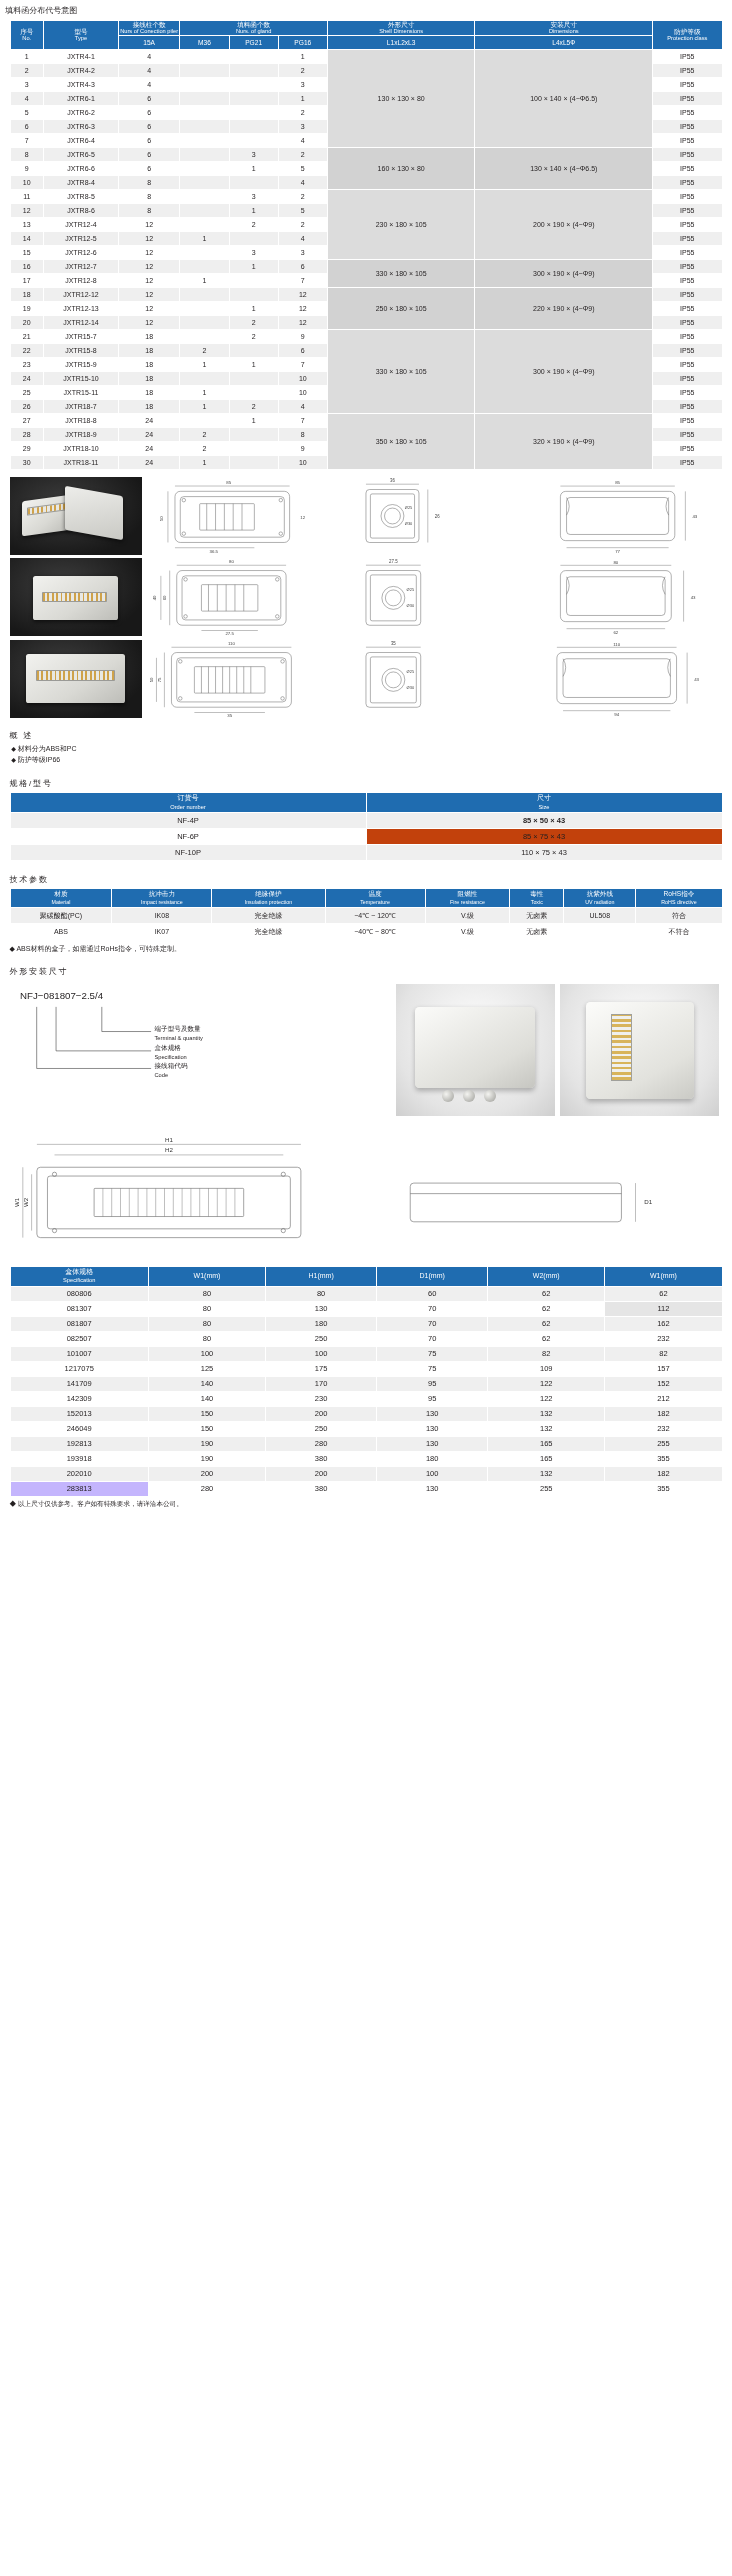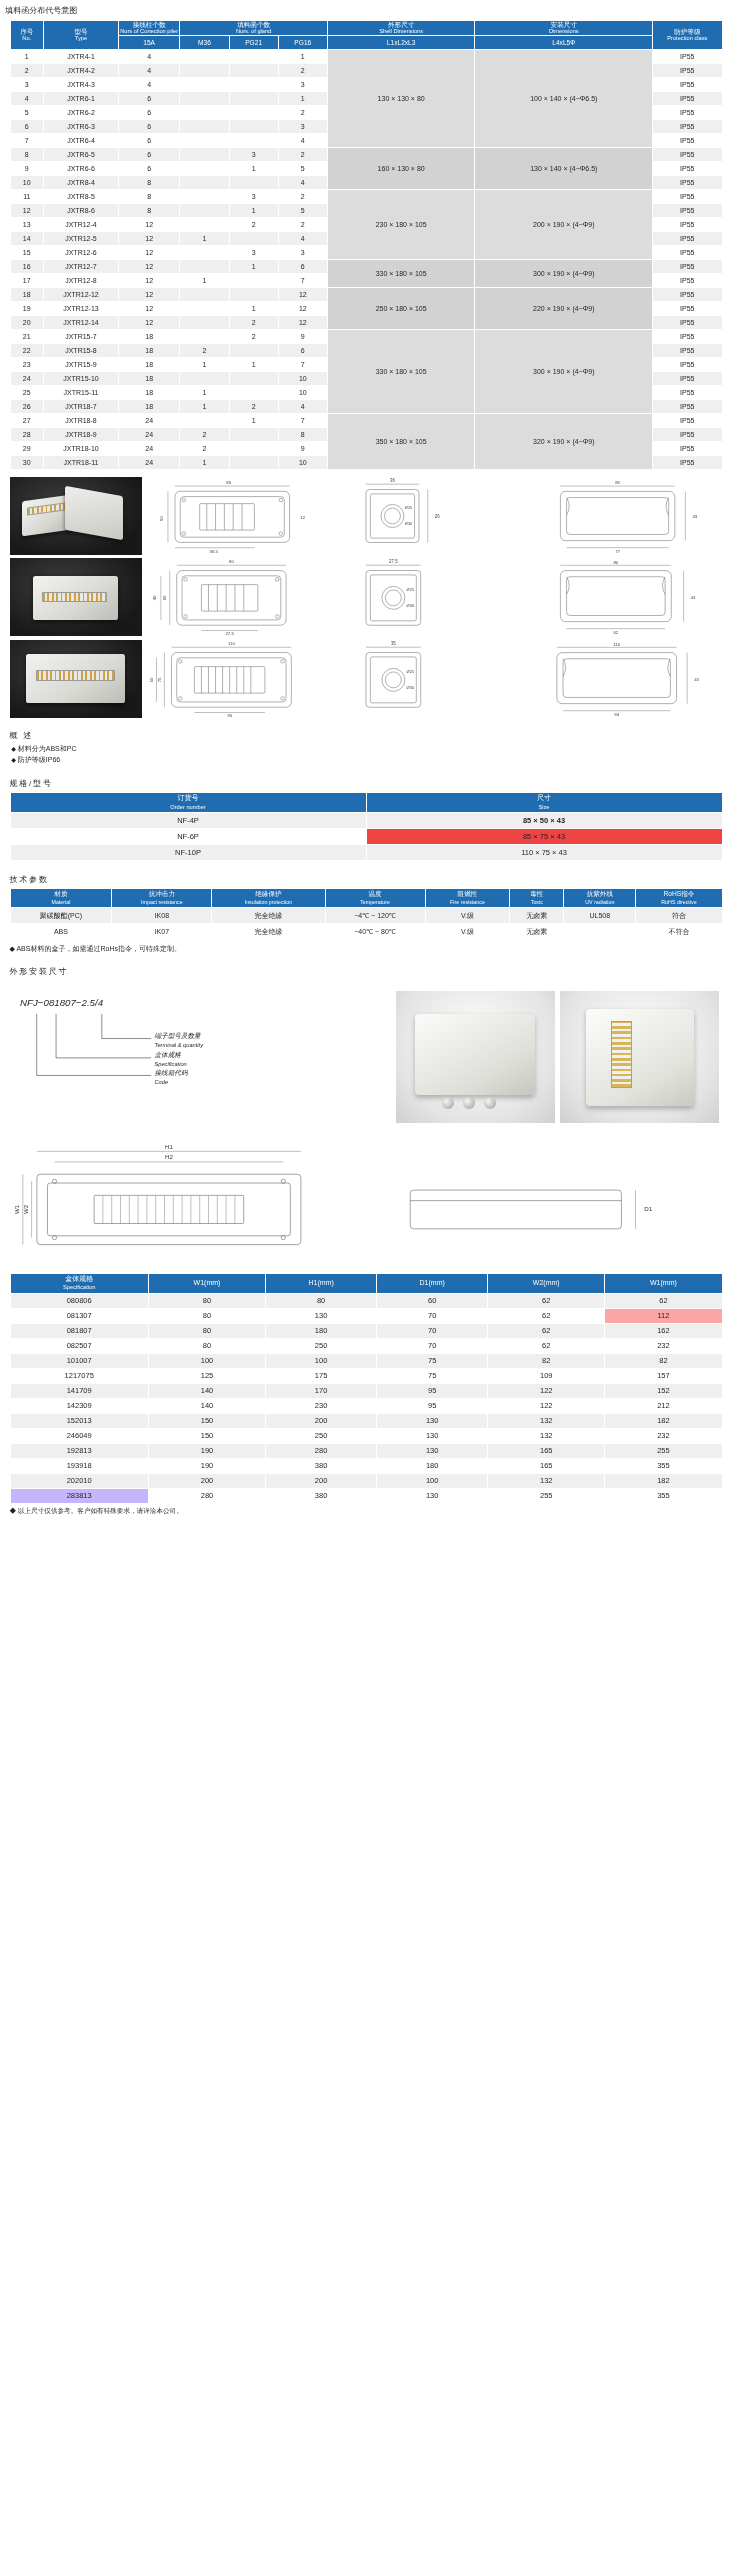--- a/index.html
+++ b/index.html
@@ -146,21 +146,21 @@
     background:#1f6cb0;color:#fff;font-weight:normal;border:0.9px solid #fff;
     height: 19.4px; font-size: 6.6px; line-height: 1.2;
   }
   table.spectbl td { border:0.9px solid #fff; text-align:center; height:16px; }
   .note {
     width: 713px; margin: 3.5px auto 0; font-size: 7px;
   }
   .note::before { content:"◆ "; }
 
   
-  .codewrap { width: 713px; margin: 14px auto 0; display:flex; gap: 7px; font-style: italic; }
+  .codewrap { width: 713px; margin: 7px auto 0; display:flex; gap: 7px; }
   .codeleft { width: 379px; position: relative; height: 132px; }
   .code-title { font-size: 9.7px; padding-left: 10.6px; padding-top: 5.3px; }
   .code-lines { position:absolute; left: 0; top: 0; width: 379px; height: 132px; }
   .code-lbl { position:absolute; font-size: 6.6px; line-height:1.25; }
   .photo-right { display:flex; gap: 5.3px; }
   .pr {
     width: 159px; height: 132px; position: relative; overflow:hidden;
     background: radial-gradient(ellipse at 50% 40%, #ffffff 0%, #e4e4e4 70%, #cfcfcf 100%);
   }
   .pr .encl {
@@ -753,21 +753,21 @@
         </th>
       </tr>
     </thead>
     <tbody id="order-tbody">
         <tr class="row-b">
           <td style="background: rgb(239, 239, 239);">NF-4P</td>
           <td style="background: rgb(239, 239, 239); font-weight: bold;">85 × 50 × 43</td>
         </tr>
         <tr class="row-a">
           <td style="background: rgb(255, 255, 255);">NF-6P</td>
-          <td style="background: #ef4444;">85 × 75 × 43</td>
+          <td style="background: #c2410c;">85 × 75 × 43</td>
         </tr>
         <tr class="row-b">
           <td style="background: rgb(239, 239, 239);">NF-10P</td>
           <td style="background: rgb(239, 239, 239);">110 × 75 × 43</td>
         </tr>
       </tbody>
   </table>
 
   <div class="sec-h">技术参数</div>
   <table class="spectbl">
@@ -920,21 +920,21 @@
           <td style="background: rgb(239, 239, 239);">60</td>
           <td style="background: rgb(239, 239, 239);">62</td>
           <td style="background: rgb(239, 239, 239);">62</td>
         </tr>
         <tr>
           <td style="background: rgb(255, 255, 255);">081307</td>
           <td style="background: rgb(255, 255, 255);">80</td>
           <td style="background: rgb(255, 255, 255);">130</td>
           <td style="background: rgb(255, 255, 255);">70</td>
           <td style="background: rgb(255, 255, 255);">62</td>
-          <td style="background: #fca5a5;">112</td>
+          <td style="background: #e5e5e5;">112</td>
         </tr>
         <tr>
           <td style="background: rgb(239, 239, 239);">081807</td>
           <td style="background: rgb(239, 239, 239);">80</td>
           <td style="background: rgb(239, 239, 239);">180</td>
           <td style="background: rgb(239, 239, 239);">70</td>
           <td style="background: rgb(239, 239, 239);">62</td>
           <td style="background: rgb(239, 239, 239);">162</td>
         </tr>
         <tr>

